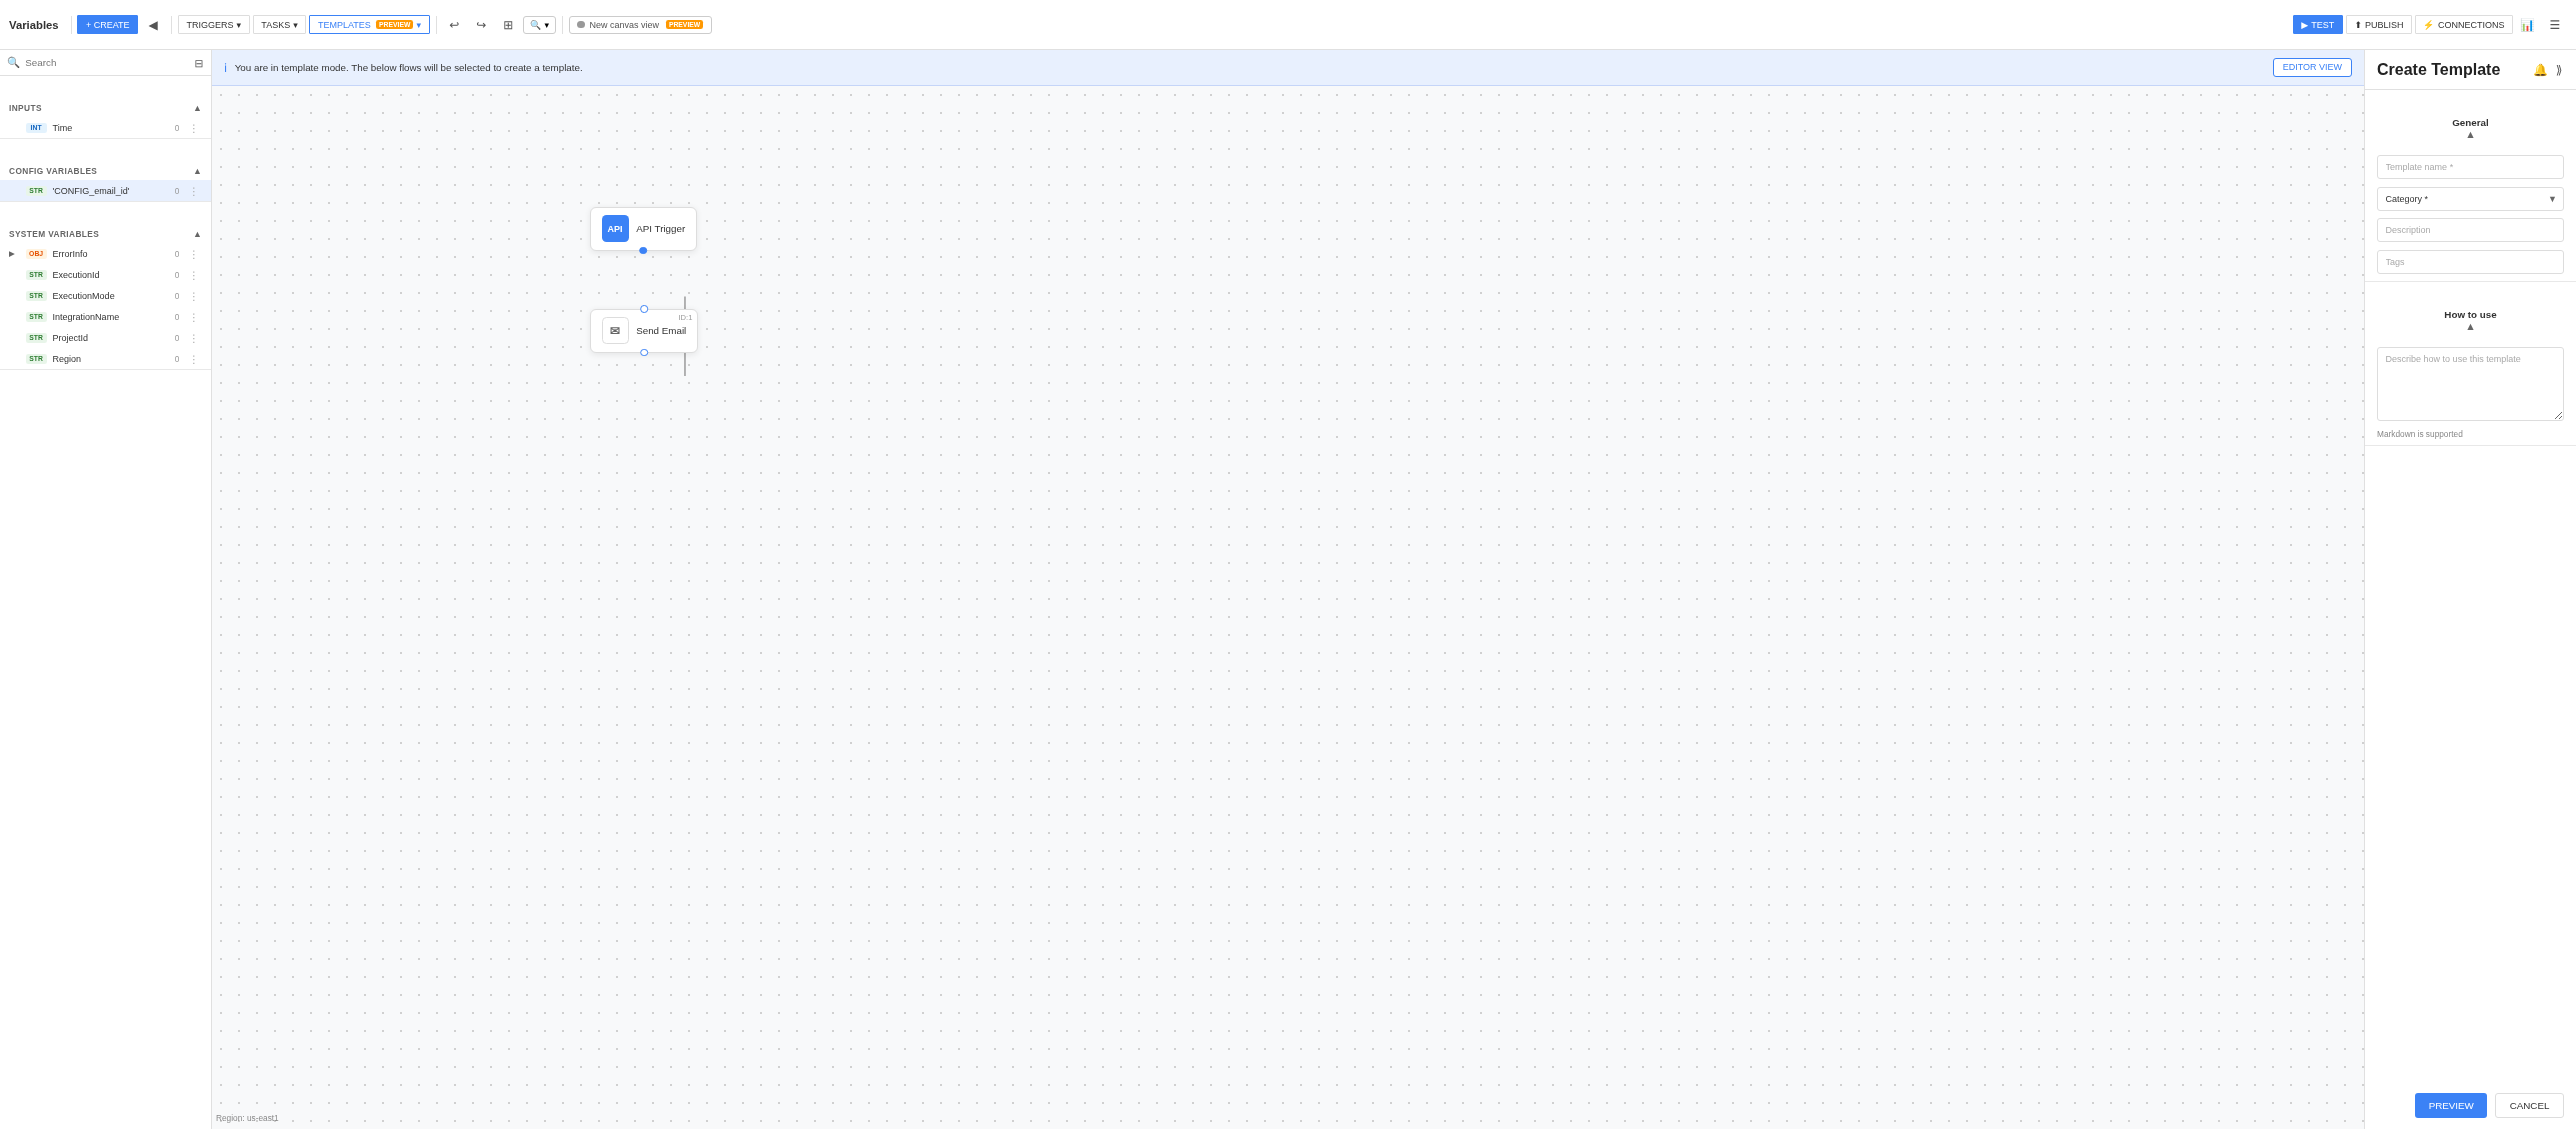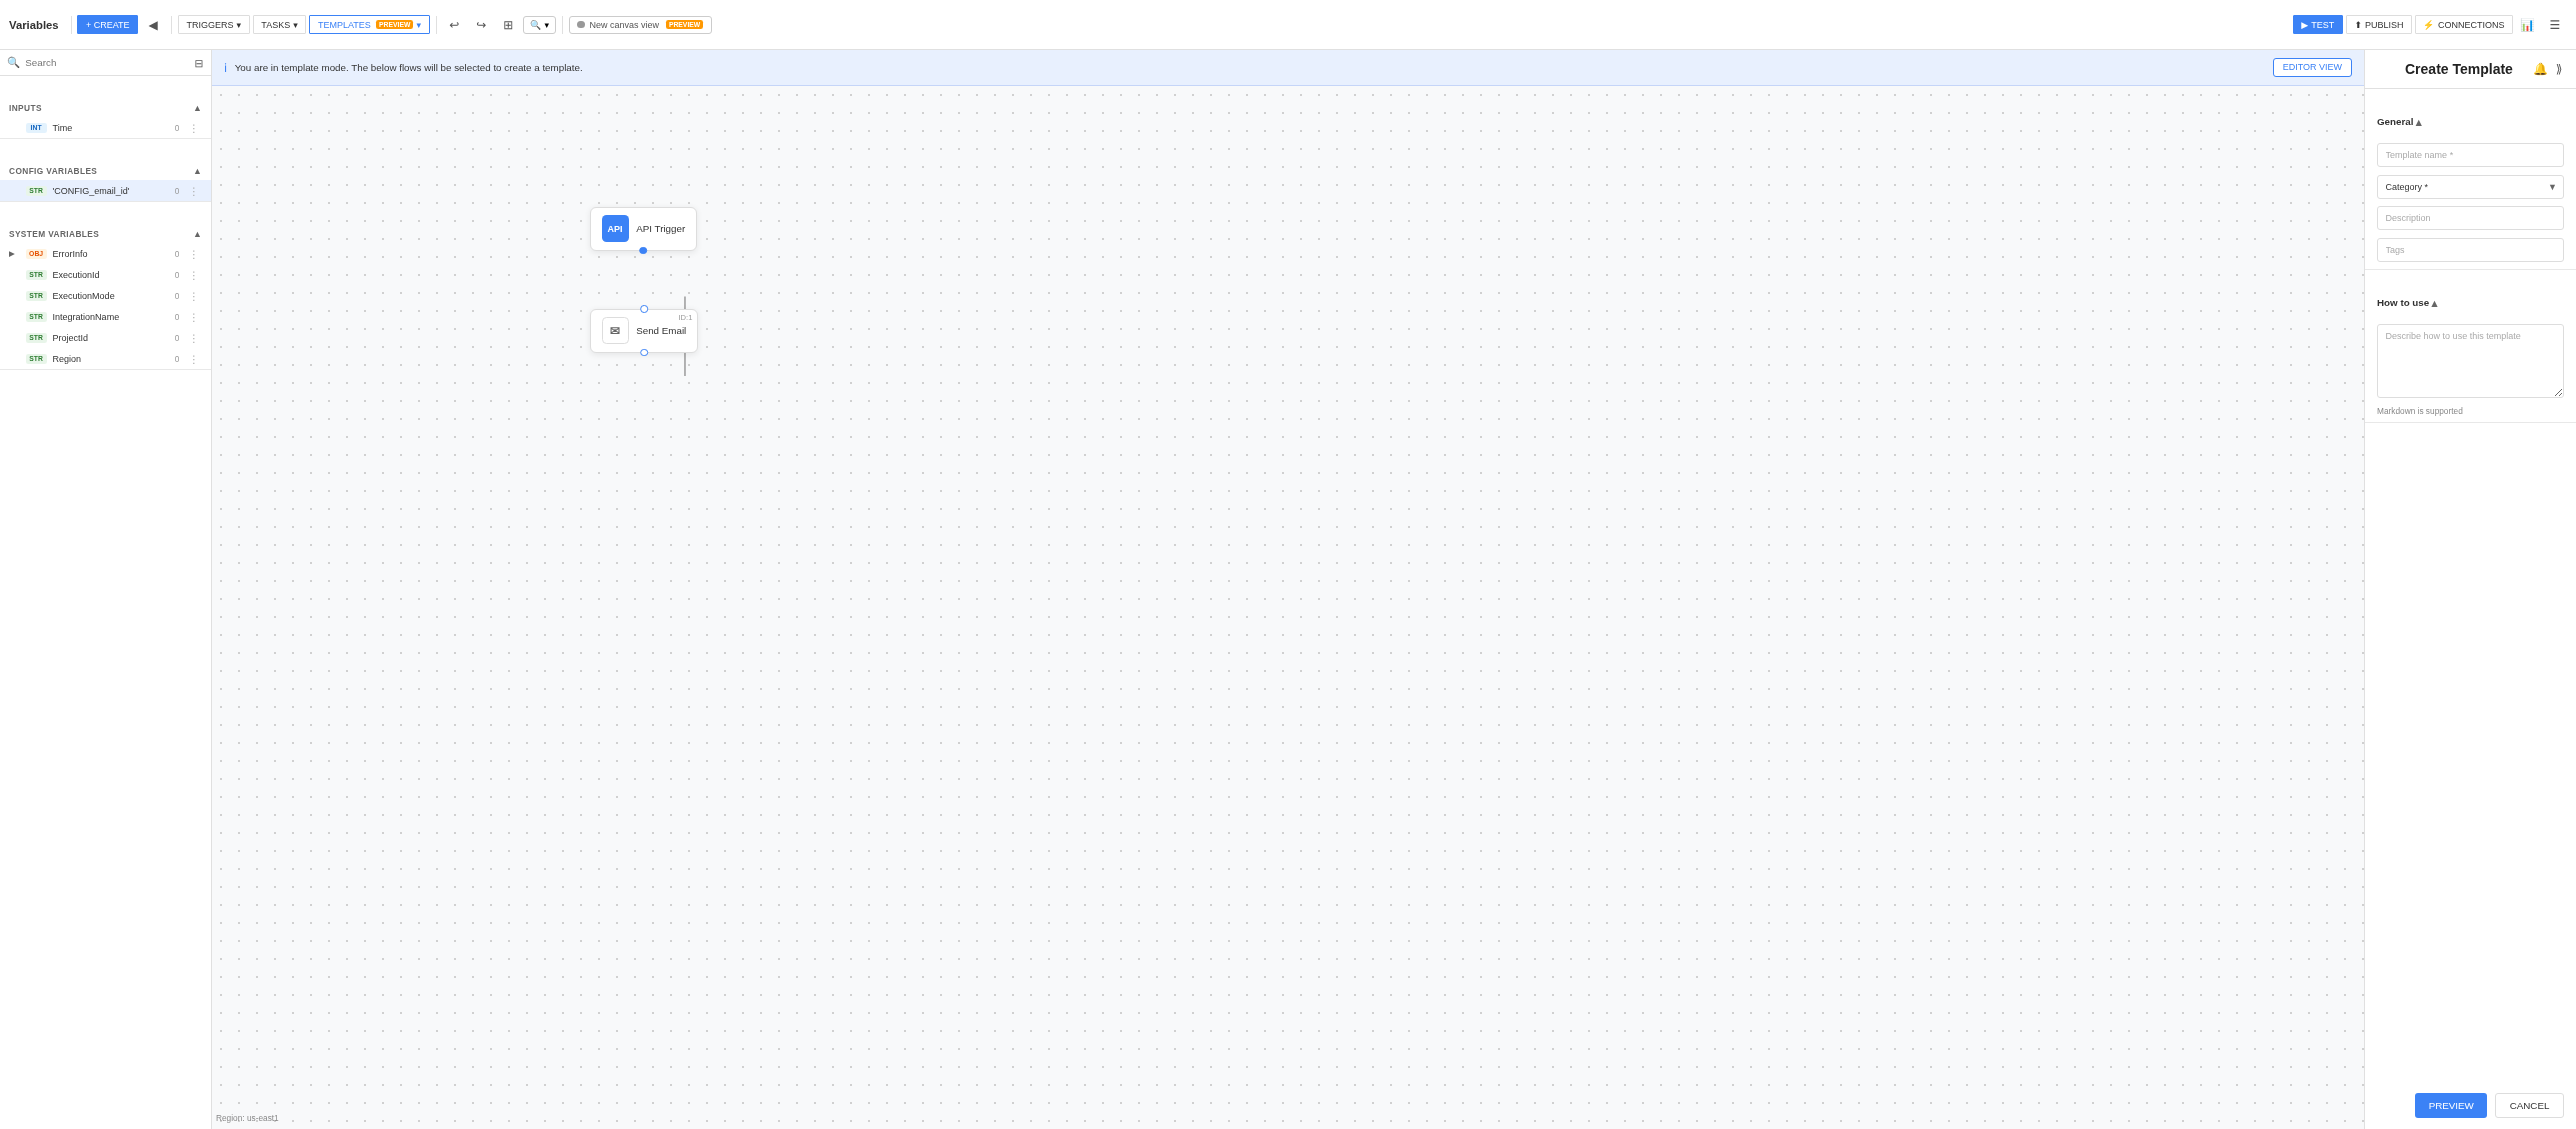--- a/index.html
+++ b/index.html
@@ -129,31 +129,31 @@
 
     
     .right-panel {
       width: 212px; background: #fff; border-left: 0.8px solid #e0e0e0;
       display: flex; flex-direction: column; flex-shrink: 0; overflow-y: auto;
     }
     .panel-header {
       display: flex; align-items: center; justify-content: space-between;
       padding: 10.6px 12px; border-bottom: 0.8px solid #e0e0e0;
     }
-    .panel-title { font-size: 14px; font-weight: 600; color: #222; margin-left: 28px; }
+    .panel-title { font-size: 16px; font-weight: 600; color: #222; }
     .panel-actions { display: flex; gap: 4.5px; }
     .panel-icon-btn { background: none; border: none; cursor: pointer; color: #555; font-size: 12px; padding: 1.5px; }
 
     .panel-section {
       border-bottom: 0.8px solid #e8e8e8;
       margin-top: 19px;
     }
     .panel-section-header {
       display: flex; align-items: center; justify-content: flex-start;
-      padding: 7.6px 12px; cursor: pointer;
+      padding: 7.6px 12px; cursor: pointer; flex-direction: column;
     }
     .panel-section-title { font-size: 9.8px; font-weight: 600; color: #333; }
     .section-chevron { color: #666; font-size: 10.6px; }
 
     .panel-body { padding: 7.6px 12px; display: flex; flex-direction: column; gap: 7.6px; }
 
     .form-field { display: flex; flex-direction: column; gap: 3px; }
     .form-field input, .form-field textarea {
       border: 0.8px solid #ddd; border-radius: 3px; padding: 6px 7.6px;
       font-size: 9px; color: #333; outline: none; resize: vertical;

